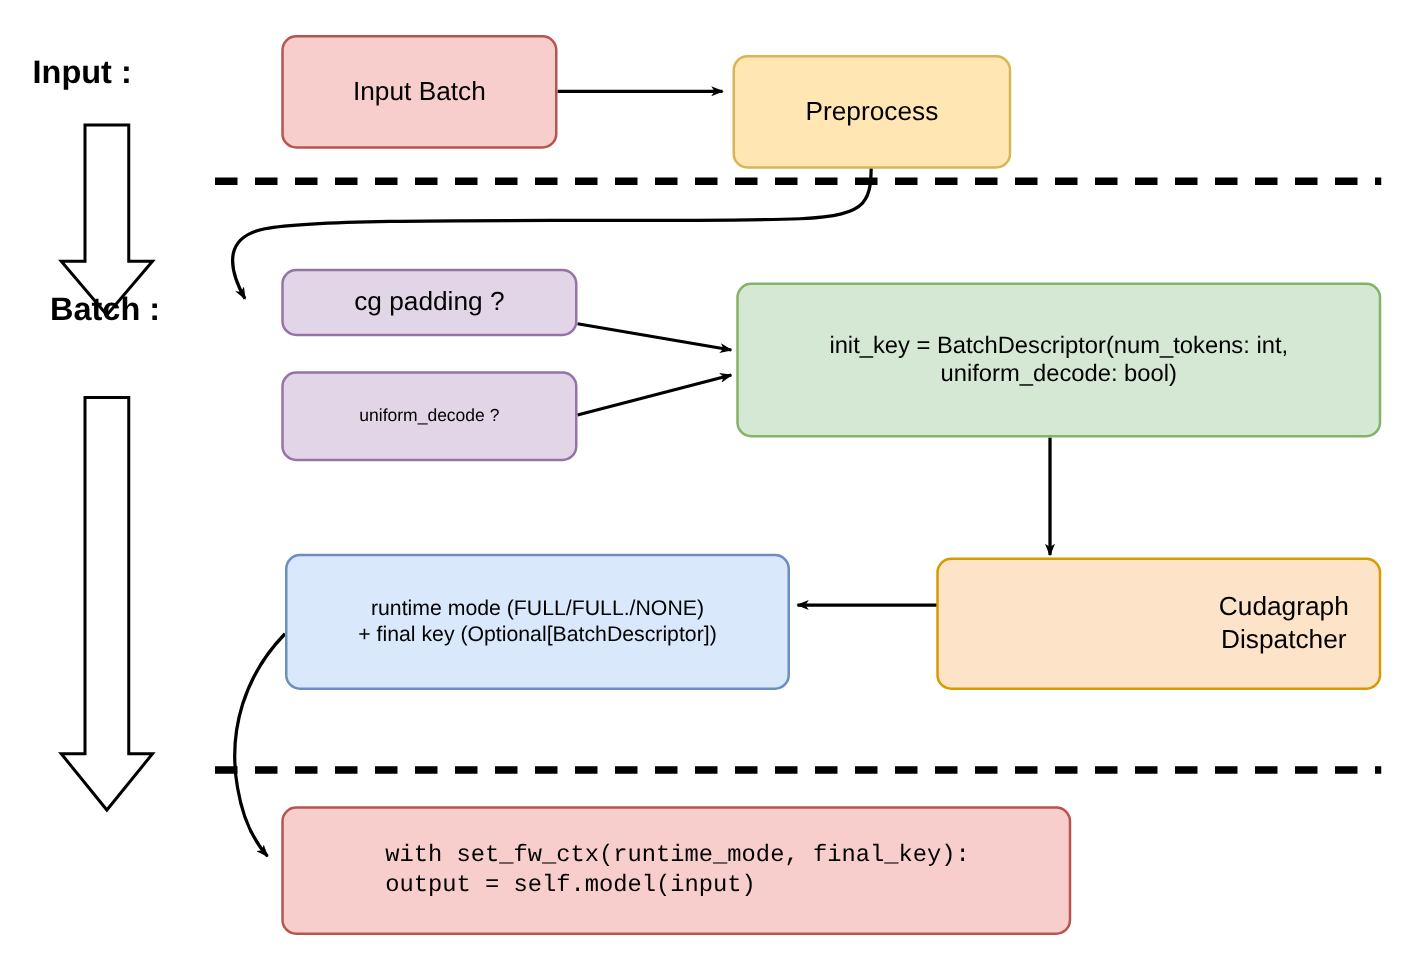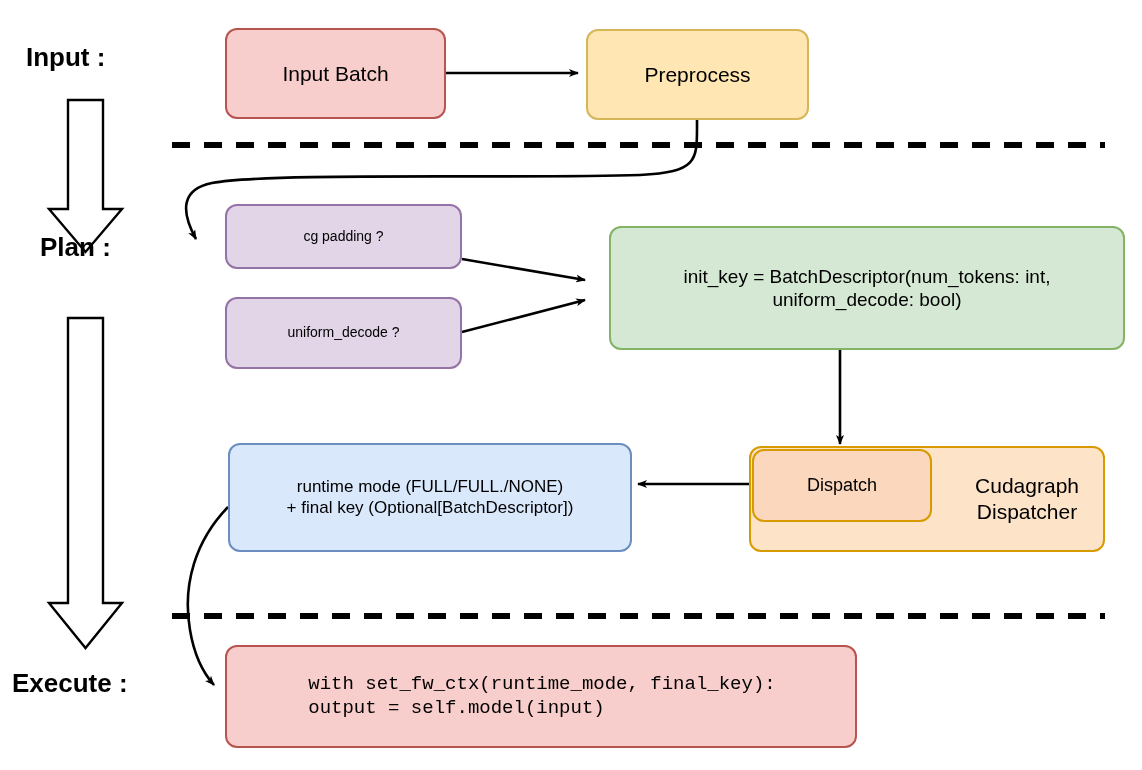--- a/index.html
+++ b/index.html
@@ -50,21 +50,21 @@
     line-height: 1.22;
     padding: 2px 8px;
   }
   .node-text {
     display: block;
     white-space: pre-line;
   }
   .node.pink   { background: #f8cecc; border-color: #b85450; }
   .node.yellow { background: #ffe6b3; border-color: #d6b656; }
   .node.purple { background: #e1d5e7; border-color: #9673a6; }
-  .node.green  { background: #d5e8d4; border-color: #82b366; margin-left: 20px; }
+  .node.green  { background: #d5e8d4; border-color: #82b366; }
   .node.blue   { background: #dae8fc; border-color: #6c8ebf; }
   .node.orange-outer { background: #fde3c8; border-color: #d79b00; }
   .node.orange-inner { background: #fad7bd; border-color: #d79b00; }
 
   .node.code {
     font-family: "Liberation Mono", monospace;
     justify-content: center;
     text-align: left;
     padding-left: 10px;
     letter-spacing: 0px;
@@ -101,33 +101,32 @@
 
     <path d="M 840,350 L 840,444" fill="none" stroke="#000000" stroke-width="2.6" marker-end="url(#arrowhead)"></path>
 
     <path d="M 751,484 L 638,484" fill="none" stroke="#000000" stroke-width="2.6" marker-end="url(#arrowhead)"></path>
 
     <path d="M 228,507 C 196,540 182,584 190,630 C 195,660 205,675 214,685" fill="none" stroke="#000000" stroke-width="2.6" marker-end="url(#arrowhead)"></path>
   </svg>
 
   <div class="stage-label" style="left:26px; top:42px;">Input :</div>
 
-  <div class="stage-label" style="left:40px; top:232px;">Plan :</div>
+  <div class="stage-label" style="left:40px; top:232px;">Batch :</div>
 
-  <div class="stage-label" style="left:12px; top:668px;">Execute :</div>
 
   <div class="node pink" style="left:225px; top:28px; width:221px; height:91px; font-size:21px;">
     <span class="node-text">Input Batch</span>
   </div>
 
-  <div class="node yellow" style="left:586px; top:29px; width:223px; height:91px; font-size:21px;">
+  <div class="node yellow" style="left:586px; top:44px; width:223px; height:91px; font-size:21px;">
     <span class="node-text">Preprocess</span>
   </div>
 
-  <div class="node purple" style="left:225px; top:204px; width:237px; height:65px; font-size:14px;">
+  <div class="node purple" style="left:225px; top:215px; width:237px; height:54px; font-size:21px;">
     <span class="node-text">cg padding ?</span>
   </div>
 
   <div class="node purple" style="left:225px; top:297px; width:237px; height:72px; font-size:14px;">
     <span class="node-text">uniform_decode ?</span>
   </div>
 
   <div class="node green" style="left:589px; top:226px; width:516px; height:124px; font-size:19px;">
     <span class="node-text">init_key = BatchDescriptor(num_tokens: int,
 uniform_decode: bool)</span>
@@ -136,22 +135,19 @@
   <div class="node blue" style="left:228px; top:443px; width:404px; height:109px; font-size:17px;">
     <span class="node-text">runtime mode (FULL/FULL./NONE)
 + final key (Optional[BatchDescriptor])</span>
   </div>
 
   <div class="node orange-outer" style="left:749px; top:446px; width:356px; height:106px; font-size:21px; justify-content:flex-end; padding-right:24px;">
     <span class="node-text">Cudagraph
 Dispatcher</span>
   </div>
 
-  <div class="node orange-inner" style="left:752px; top:449px; width:180px; height:73px; font-size:18px;">
-    <span class="node-text">Dispatch</span>
-  </div>
 
   <div class="node pink code" style="left:225px; top:645px; width:632px; height:103px; font-size:19px;">
     <span class="node-text">with set_fw_ctx(runtime_mode, final_key):
     output = self.model(input)</span>
   </div>
 
 </div>
 
 </body></html>

